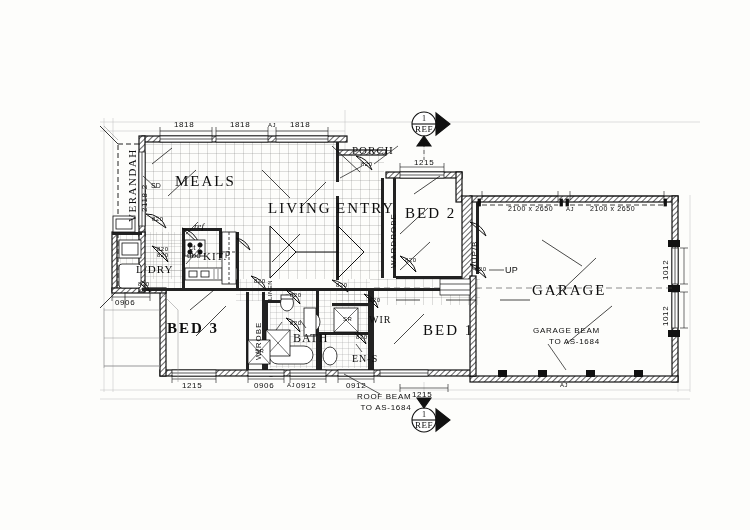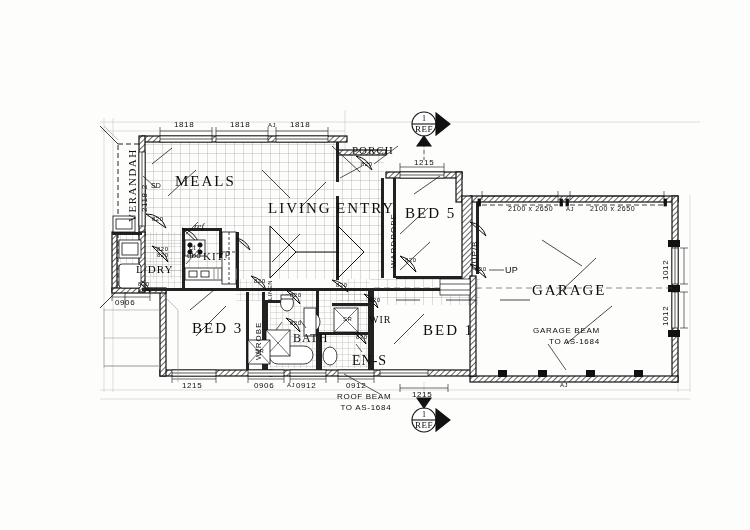--- a/index.html
+++ b/index.html
@@ -388,27 +388,27 @@
     </g>
 
   </svg>
 
   <div>
 
     <div class="lbl room" style="left:175px;top:173px;">MEALS</div>
     <div class="lbl room" style="left:268px;top:200px;">LIVING</div>
     <div class="lbl room" style="left:336px;top:200px;">ENTRY</div>
     <div class="lbl room-sm" style="left:352px;top:144px;">PORCH</div>
-    <div class="lbl room" style="left:405px;top:205px;">BED  5</div>
+    <div class="lbl room" style="left:405px;top:205px;">BED  2</div>
     <div class="lbl room" style="left:532px;top:282px;">GARAGE</div>
-    <div class="lbl room" style="left:192px;top:320px;">BED  3</div>
+    <div class="lbl room" style="left:167px;top:320px;font-weight:bold;">BED  3</div>
     <div class="lbl room" style="left:423px;top:322px;">BED  1</div>
     <div class="lbl room-sm" style="left:293px;top:331px;font-size:12px;">BATH</div>
     <div class="lbl room-sm" style="left:369px;top:314px;font-size:10px;">WIR</div>
-    <div class="lbl room-sm" style="left:352px;top:353px;font-size:14px;">EN-S</div>
+    <div class="lbl room-sm" style="left:352px;top:353px;font-size:10px;">EN-S</div>
     <div class="lbl room-sm" style="left:203px;top:250px;font-size:11px;">KIT.</div>
     <div class="lbl room-sm" style="left:136px;top:263px;font-size:11px;">L/DRY</div>
 
     <div class="lbl vert" style="left:126px;top:222px;font-size:11px;letter-spacing:1.5px;">VERANDAH</div>
     <div class="lbl vert dim" style="left:140px;top:212px;">2118-2</div>
     <div class="lbl vert" style="left:389px;top:268px;font-size:8px;letter-spacing:1px;font-family:'Liberation Sans',sans-serif;">WARDROBE</div>
     <div class="lbl vert" style="left:470px;top:270px;font-size:8px;letter-spacing:1px;font-family:'Liberation Sans',sans-serif;">CUP/B</div>
     <div class="lbl vert" style="left:267px;top:300px;font-size:6px;letter-spacing:.5px;font-family:'Liberation Sans',sans-serif;">LINEN</div>
     <div class="lbl vert" style="left:254px;top:360px;font-size:8px;letter-spacing:1px;font-family:'Liberation Sans',sans-serif;">W/ROBE</div>
     <div class="lbl vert dim" style="left:661px;top:280px;">1012</div>
@@ -450,21 +450,21 @@
     <div class="lbl dim" style="left:296px;top:381px;">0912</div>
     <div class="lbl dim" style="left:346px;top:381px;">0912</div>
     <div class="lbl dim" style="left:412px;top:390px;">1215</div>
     <div class="lbl dim" style="left:560px;top:382px;font-size:6px;">AJ</div>
     <div class="lbl dim" style="left:115px;top:298px;">0906</div>
 
     <div class="lbl note" style="left:533px;top:326px;">
       <div>GARAGE  BEAM</div>
       <div>TO  AS-1684</div>
     </div>
-    <div class="lbl note" style="left:337px;top:392px;">
+    <div class="lbl note" style="left:357px;top:392px;">
       <div>ROOF  BEAM</div>
       <div>TO  AS-1684</div>
     </div>
 
     <div class="lbl refnum" style="left:422px;top:114px;">1</div>
     <div class="lbl reftxt" style="left:415px;top:124px;">REF</div>
     <div class="lbl refnum" style="left:422px;top:410px;">1</div>
     <div class="lbl reftxt" style="left:415px;top:420px;">REF</div>
 
     <div class="lbl door-n" style="left:255px;top:348px;">SR</div>

